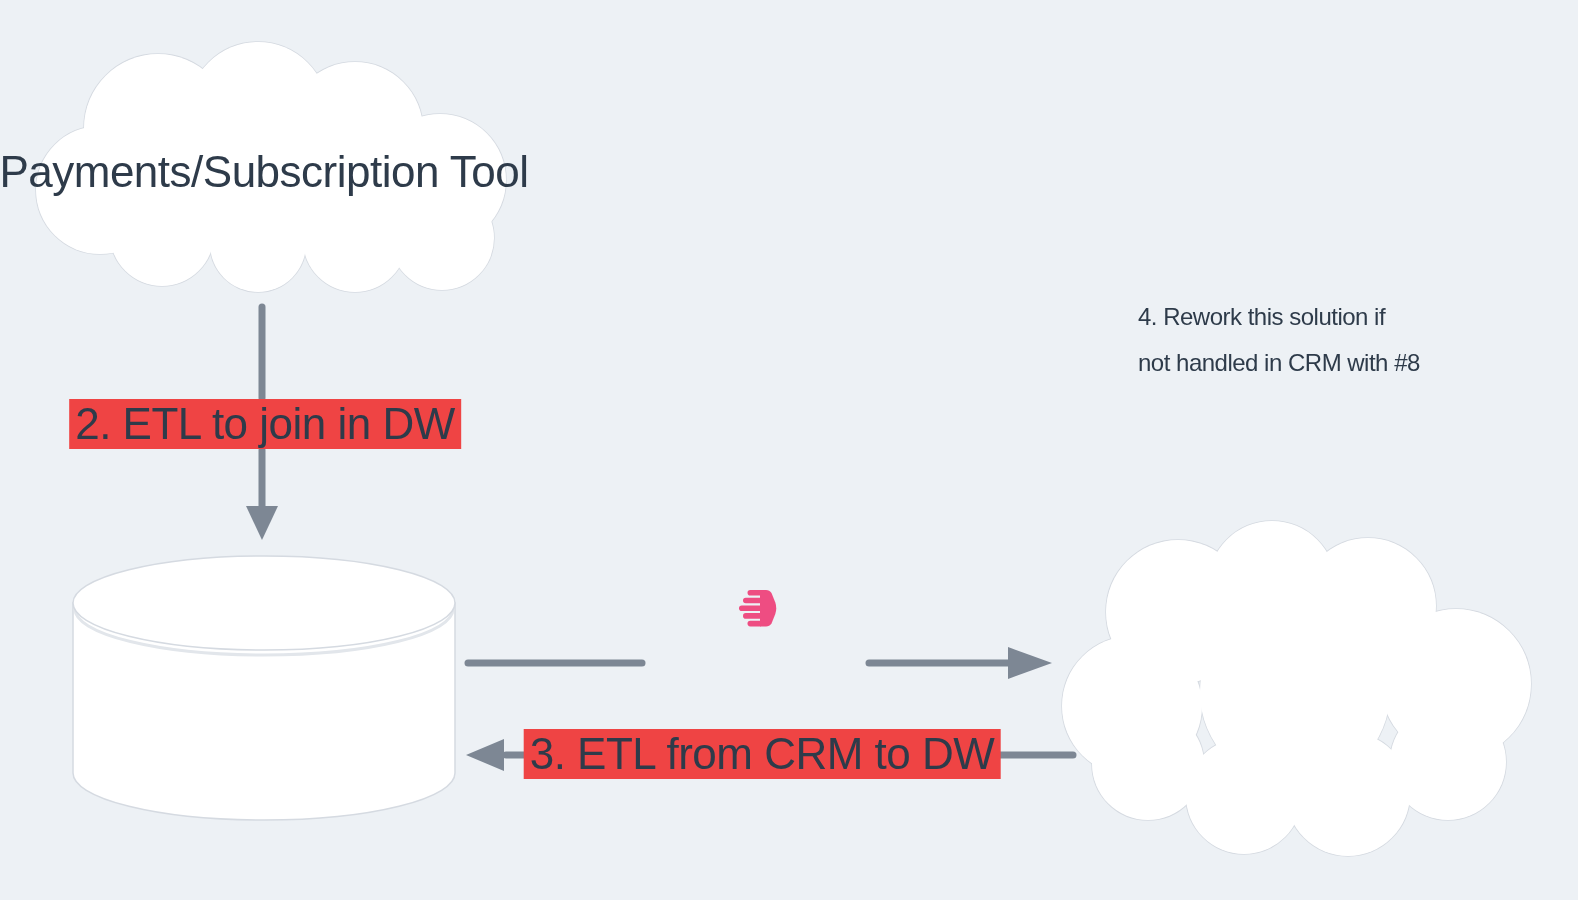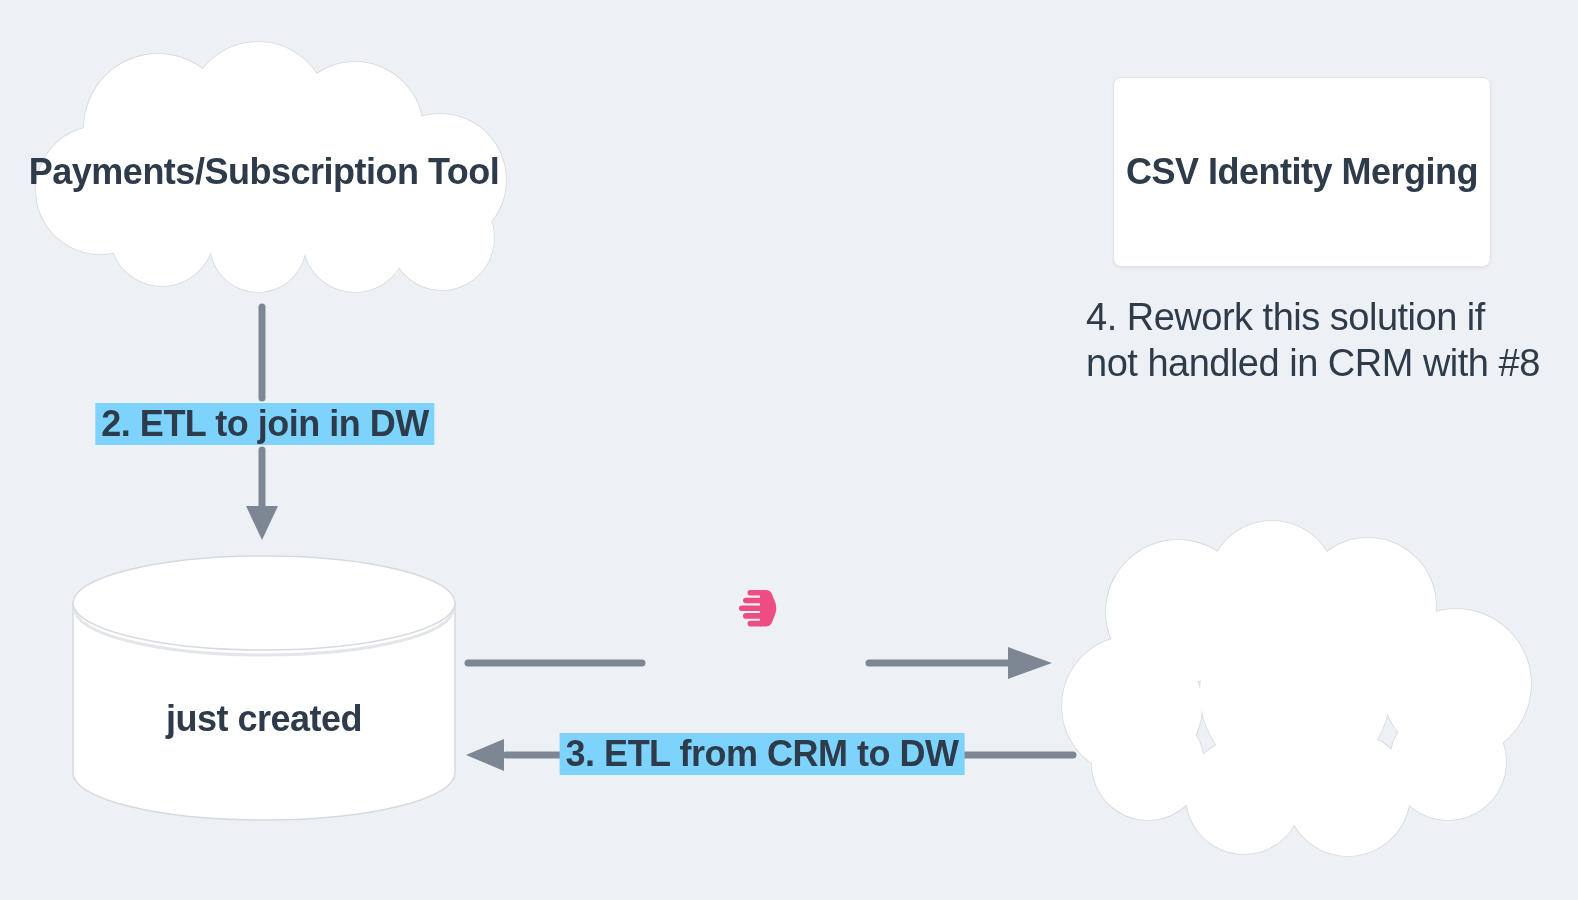--- a/index.html
+++ b/index.html
@@ -8,41 +8,41 @@
     background:#edf1f5;
     font-family:"Liberation Sans","DejaVu Sans",sans-serif;
     position:relative;
     overflow:hidden;
   }
   #canvas{position:absolute;left:0;top:0;width:1578px;height:900px;}
   #shapes{position:absolute;left:0;top:0;z-index:0;}
   .lbl{
     position:absolute;z-index:2;
     color:#2e3b4a;
-    font-size:36px;font-weight:700;letter-spacing:-0.5px;
+    font-size:44px;font-weight:400;letter-spacing:-0.5px;
     white-space:nowrap;
     transform:translate(-50%,-50%);
   }
-  .edge-lbl{background:#7dd3fc;padding:0 6px;}
+  .edge-lbl{background:#ef4444;padding:0 6px;}
   .two-line{text-align:center;line-height:47px;white-space:nowrap;}
   .csv-box{
     position:absolute;z-index:1;
     left:1113px;top:77px;width:378px;height:190px;
     background:#ffffff;
     border:1px solid #dfe3e8;
     border-radius:8px;
     box-shadow:0 1px 3px rgba(30,40,60,0.06);
     display:flex;align-items:center;justify-content:center;
     box-sizing:border-box;
   }
   .csv-box .lbl{position:static;transform:none;}
   .note{
     position:absolute;z-index:2;
-    left:1086px;top:294px;
-    color:#2e3b4a;font-size:38px;font-weight:500;letter-spacing:-0.5px;
+    left:1138px;top:294px;
+    color:#2e3b4a;font-size:24px;font-weight:500;letter-spacing:-0.5px;
     line-height:46px;white-space:nowrap;
   }
 </style>
 </head>
 <body>
 
 <div id="canvas">
 
   <svg id="shapes" width="1578" height="900" viewBox="0 0 1578 900">
     <defs>
@@ -111,26 +111,22 @@
       <rect x="4" y="9.7" width="20" height="5.6" rx="2.8"></rect>
       <rect x="0" y="17.4" width="24" height="5.6" rx="2.8"></rect>
       <rect x="4" y="25.1" width="20" height="5.6" rx="2.8"></rect>
       <rect x="8.5" y="32.8" width="15" height="5.6" rx="2.8"></rect>
       <path d="M21,2 L27,2 Q30.5,2 32.5,5 L36.3,14.5 Q38.2,20.2 36.3,25.9 L32.5,35.4 Q30.5,38.4 27,38.4 L21,38.4 Z"></path>
     </g>
   </svg>
 
   <div class="lbl" style="left:264px;top:172px;">Payments/Subscription Tool</div>
 
-  <div class="csv-box">
-    <div class="lbl">CSV Identity Merging</div>
-  </div>
 
   <div class="lbl two-line" style="left:264px;top:718px;">
-    <div>just created</div>
   </div>
 
 
   <div class="lbl edge-lbl" style="left:265px;top:424px;">2. ETL to join in DW</div>
 
 
   <div class="lbl edge-lbl" style="left:762px;top:754px;">3. ETL from CRM to DW</div>
 
   <div class="note">
     <div>4. Rework this solution if</div>

